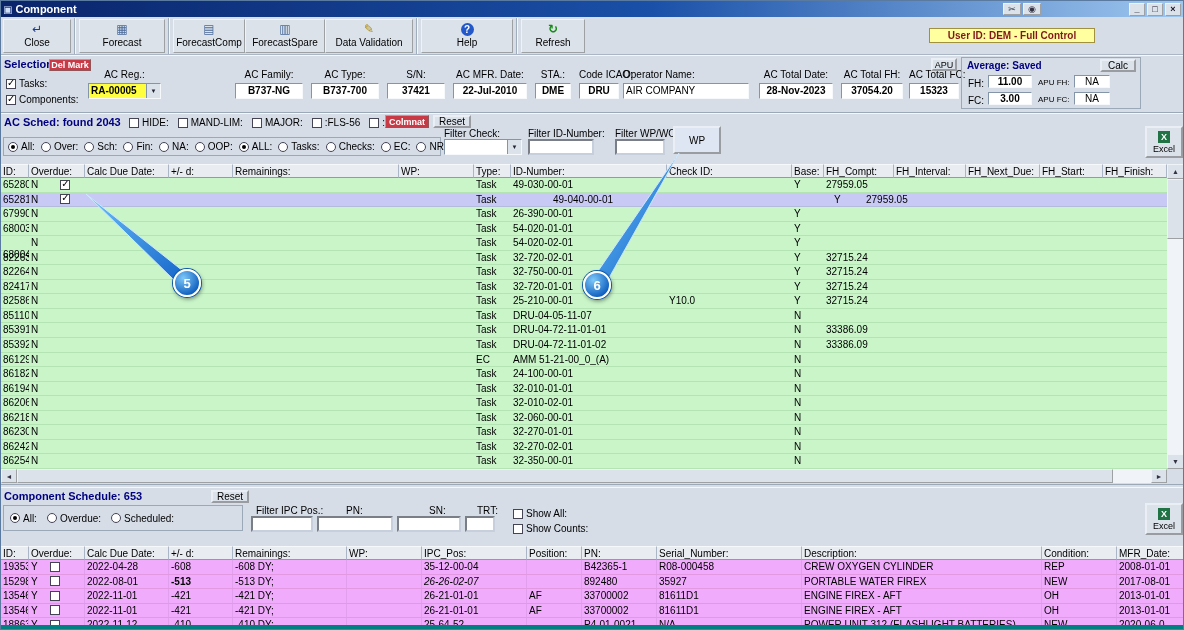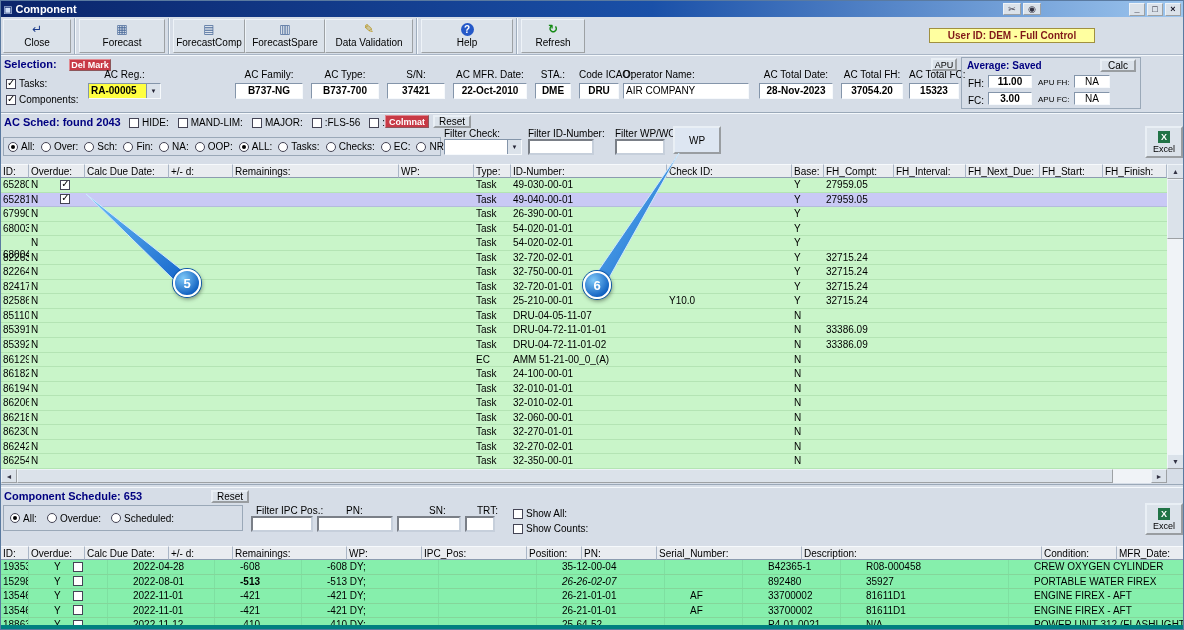--- a/index.html
+++ b/index.html
@@ -76,21 +76,21 @@
   .desktop-strip { position: absolute; left: 0; top: 624px; width: 100%; height: 6px; background: #008080; z-index: 60; }
 
   
   .tablewrap { position: absolute; overflow: hidden; background: #d6dde7; }
   .trow { display: flex; white-space: nowrap; }
   .thead .hcell { background: #e9ecf0; border-right: 1px solid #aab6c6; border-bottom: 1px solid #8c9cb0;
     border-top: 1px solid #f6f9fc; height: 14px; padding: 1px 2px; font-size: 10px; overflow: hidden; flex: none; }
   .tcell { flex: none; padding: 1px 2px; font-size: 10px; overflow: hidden; white-space: nowrap; height: 100%; }
   .trow.green { background: #c9f5c9; height: 14.55px; border-bottom: 1px solid rgba(0,80,0,0.10); }
   .trow.green.hl { background: #c9c9f5; }
-  .trow.pink { background: #86efac; height: 14.5px; border-bottom: 1px solid rgba(120,0,0,0.10); gap: 23px; }
+  .trow.pink { background: #f0abfc; height: 14.5px; border-bottom: 1px solid rgba(120,0,0,0.10); }
   .trow.pink .tcell { border-right: 1px solid rgba(0,0,0,0.06); }
   .cb.small { width: 10px; height: 10px; }
 
   
   .vscroll { position: absolute; width: 17px; display: flex; flex-direction: column; background: #f0f3f7; }
   .hscroll { position: absolute; height: 14px; display: flex; flex-direction: row; background: #f0f3f7; }
   .sbtn { width: 17px; height: 15px; flex: none; background: #dbe2ea; border: 1px outset #eef3f8; color: #334;
     font-size: 7px; display: flex; align-items: center; justify-content: center; }
   .hscroll .sbtn { width: 16px; height: 14px; }
   .vthumb { height: 60px; background: #dbe2ea; border: 1px outset #eef3f8; flex: none; }
@@ -162,21 +162,21 @@
     <div class="tsep"></div>
     <div class="tbtn" style="width:64px">
       <span class="ticon ic-refresh">↻</span>
       <span class="tlabel">Refresh</span>
     </div>
   </div>
   <div class="user-badge">User ID: DEM - Full Control</div>
 
   <div class="selection-panel">
     <span class="navy" style="position:absolute;left:3px;top:2px">Selection:</span>
-    <span class="redbtn" style="position:absolute;left:68px;top:3px;width:42px;height:12px">Del Mark</span>
+    <span class="redbtn" style="position:absolute;left:48px;top:3px;width:42px;height:12px">Del Mark</span>
     <span class="ctrl" style="position:absolute;left:5px;top:22px">
       <span class="cb checked"></span>
       <span>Tasks:</span>
     </span>
     <span class="ctrl" style="position:absolute;left:5px;top:38px">
       <span class="cb checked"></span>
       <span>Components:</span>
     </span>
 
     <span class="flabel" style="left:87px;top:13px;width:73px">AC Reg.:</span>
@@ -188,21 +188,21 @@
     <span class="flabel" style="left:234px;top:13px;width:68px">AC Family:</span>
     <div class="vbox" style="position:absolute;left:234px;top:27px;width:68px">B737-NG</div>
 
     <span class="flabel" style="left:310px;top:13px;width:68px">AC Type:</span>
     <div class="vbox" style="position:absolute;left:310px;top:27px;width:68px">B737-700</div>
 
     <span class="flabel" style="left:386px;top:13px;width:58px">S/N:</span>
     <div class="vbox" style="position:absolute;left:386px;top:27px;width:58px">37421</div>
 
     <span class="flabel" style="left:452px;top:13px;width:74px">AC MFR. Date:</span>
-    <div class="vbox" style="position:absolute;left:452px;top:27px;width:74px">22-Oct-2010</div>
+    <div class="vbox" style="position:absolute;left:452px;top:27px;width:74px">22-Jul-2010</div>
 
     <span class="flabel" style="left:534px;top:13px;width:36px">STA.:</span>
     <div class="vbox" style="position:absolute;left:534px;top:27px;width:36px">DME</div>
 
     <span class="flabel" style="left:578px;top:13px;width:40px">Code ICAO:</span>
     <div class="vbox" style="position:absolute;left:578px;top:27px;width:40px">DRU</div>
 
     <span class="flabel" style="left:622px;top:13px;width:126px;text-align:left">Operator Name:</span>
     <div class="vbox" style="position:absolute;left:622px;top:27px;width:126px;font-weight:normal;text-align:left;padding-left:2px">AIR COMPANY</div>
 
@@ -368,21 +368,21 @@
           <div class="tcell" style="width: 28px;">65281</div>
           <div class="tcell" style="width: 56px; display: flex; align-items: center;">
             <span>N</span>
             <span class="cb small checked" style="margin-left: 22px;"></span>
           </div>
           <div class="tcell" style="width: 84px;"></div>
           <div class="tcell" style="width: 64px;"></div>
           <div class="tcell" style="width: 166px;"></div>
           <div class="tcell" style="width: 75px;"></div>
           <div class="tcell" style="width: 37px;">Task</div>
-          <div class="tcell" style="width: 156px;">49-040-00-01</div>
+          <div class="tcell" style="width: 156px; margin-left: 40px;">49-040-00-01</div>
           <div class="tcell" style="width: 125px;"></div>
           <div class="tcell" style="width: 32px;">Y</div>
           <div class="tcell" style="width: 70px;">27959.05</div>
           <div class="tcell" style="width: 72px;"></div>
           <div class="tcell" style="width: 74px;"></div>
           <div class="tcell" style="width: 63px;"></div>
           <div class="tcell" style="width: 64px;"></div>
         </div>
         <div class="trow green">
           <div class="tcell" style="width: 28px;">67990</div>

